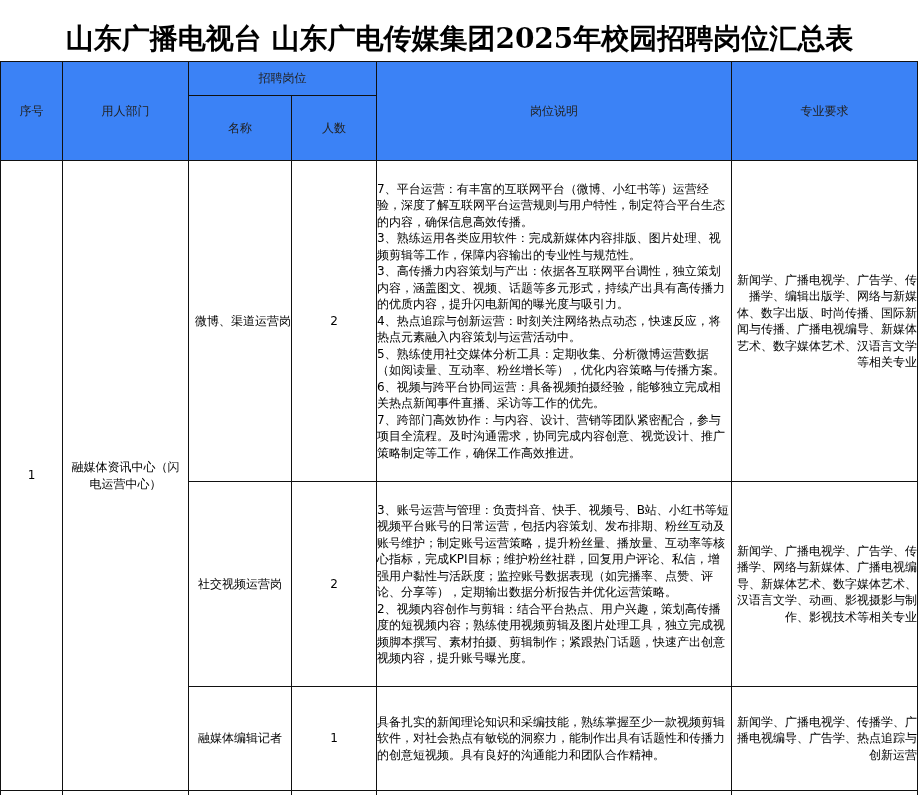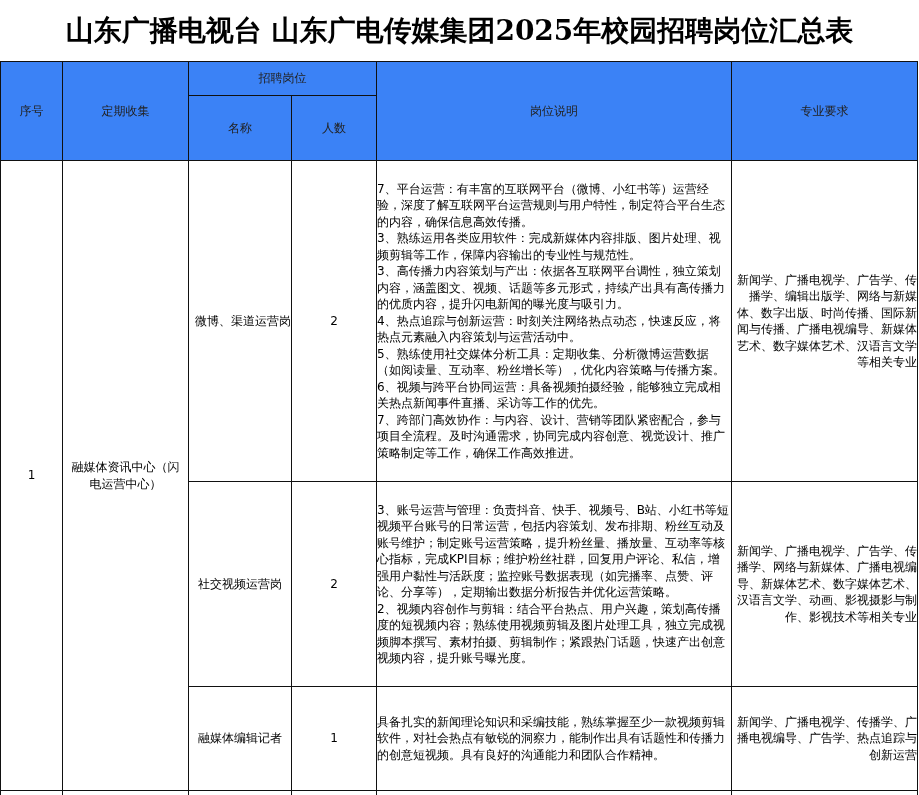--- a/index.html
+++ b/index.html
@@ -1,18 +1,18 @@
 <!DOCTYPE html>
 <html><head>
 <meta charset="utf-8">
 <style>
   html, body { margin: 0; padding: 0; background: #ffffff; }
   body { width: 919px; height: 795px; overflow: hidden; position: relative;
          font-family: "DejaVu Sans", "Liberation Sans", sans-serif; color: #000; }
-  .title { position: absolute; left: 0; top: 0; width: 919px; height: 61px;
+  .title { position: absolute; left: 0; top: 8px; width: 919px; height: 61px;
            display: flex; align-items: center; justify-content: center;
            font-family: "DejaVu Serif", "Liberation Serif", serif; font-weight: bold;
            font-size: 28px; letter-spacing: 0px; }
   table.sheet { position: absolute; left: 0; top: 61px; border-collapse: collapse;
                 table-layout: fixed; width: 917px; }
   table.sheet td { border: 1.5px solid #111; padding: 0; vertical-align: middle;
                    font-size: 12px; line-height: 16.5px; }
   td.hd { background: #3b82f6; text-align: center; font-size: 13px; color: #222; }
   td.c { text-align: center; }
   td.desc { padding: 0 4px 0 4px; text-align: left; font-size: 12px; line-height: 16.4px; }
@@ -29,21 +29,21 @@
     <col style="width:62px">
     <col style="width:126px">
     <col style="width:103px">
     <col style="width:85px">
     <col style="width:355px">
     <col style="width:186px">
   </colgroup>
   <tbody>
       <tr style="height:34px">
     <td class="hd" rowspan="2">序号</td>
-    <td class="hd" rowspan="2">定期收集</td>
+    <td class="hd" rowspan="2">用人部门</td>
     <td class="hd" colspan="2">招聘岗位</td>
     <td class="hd" rowspan="2">岗位说明</td>
     <td class="hd" rowspan="2">专业要求</td>
   </tr>
   <tr style="height:65px">
     <td class="hd">名称</td>
     <td class="hd">人数</td>
   </tr>
 
   <tr style="height:321px">

